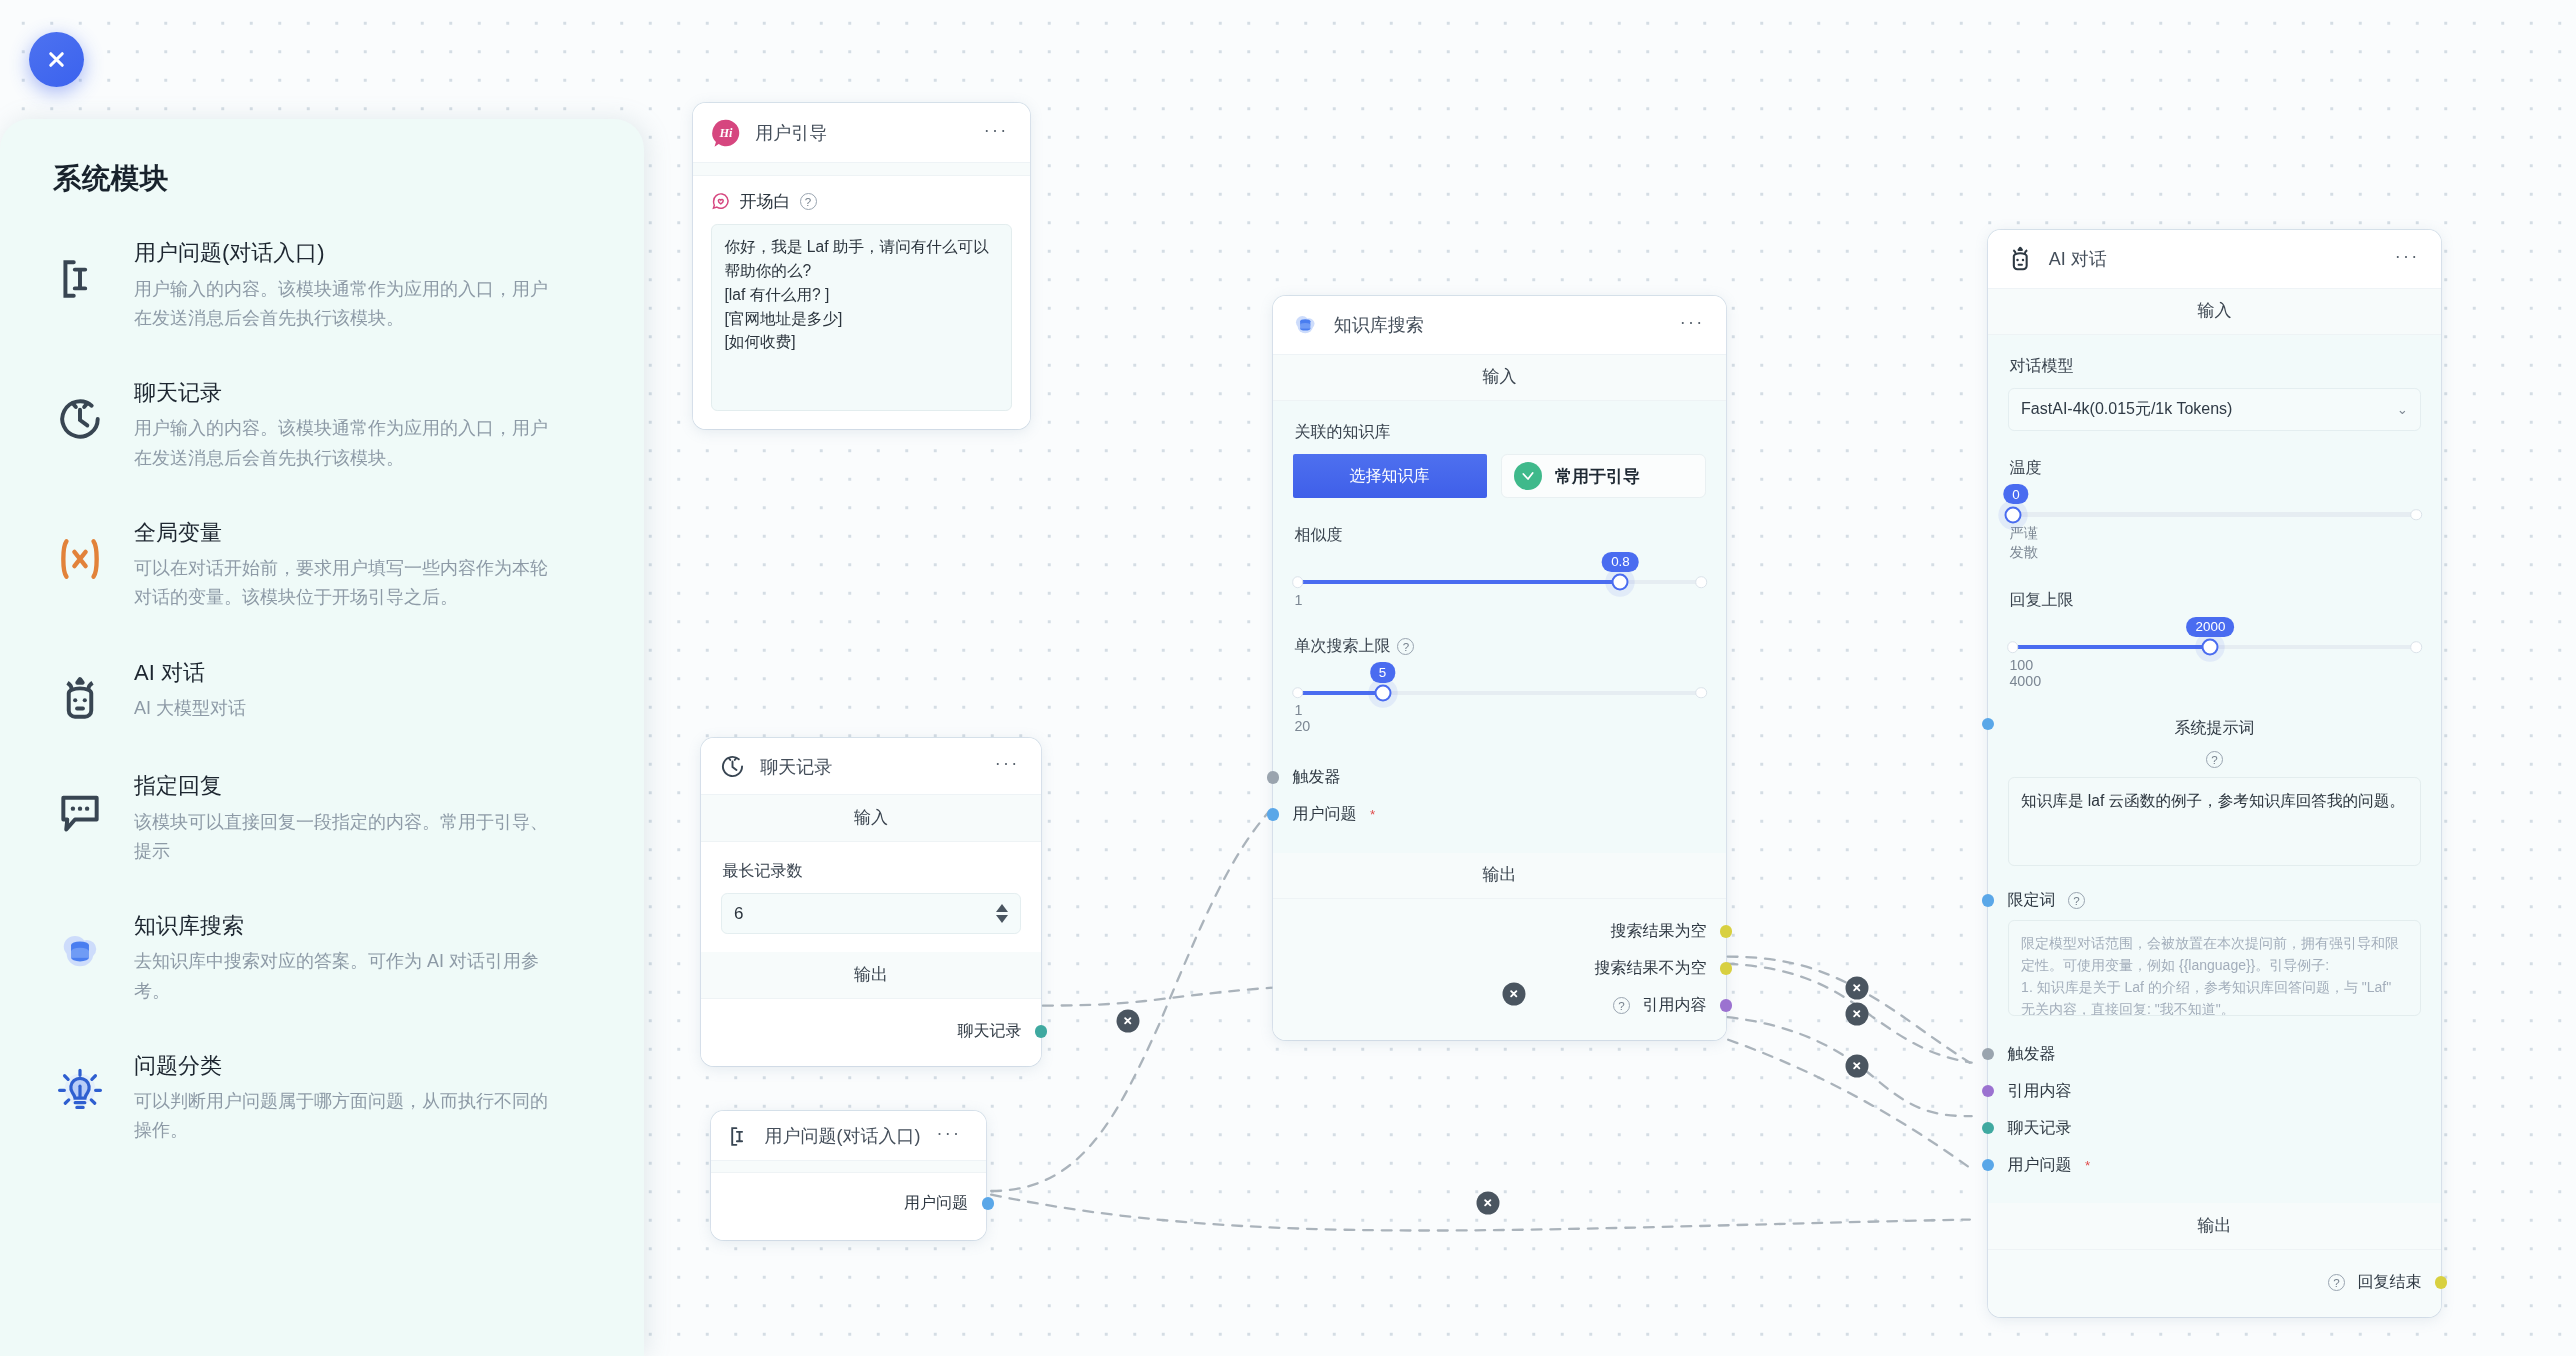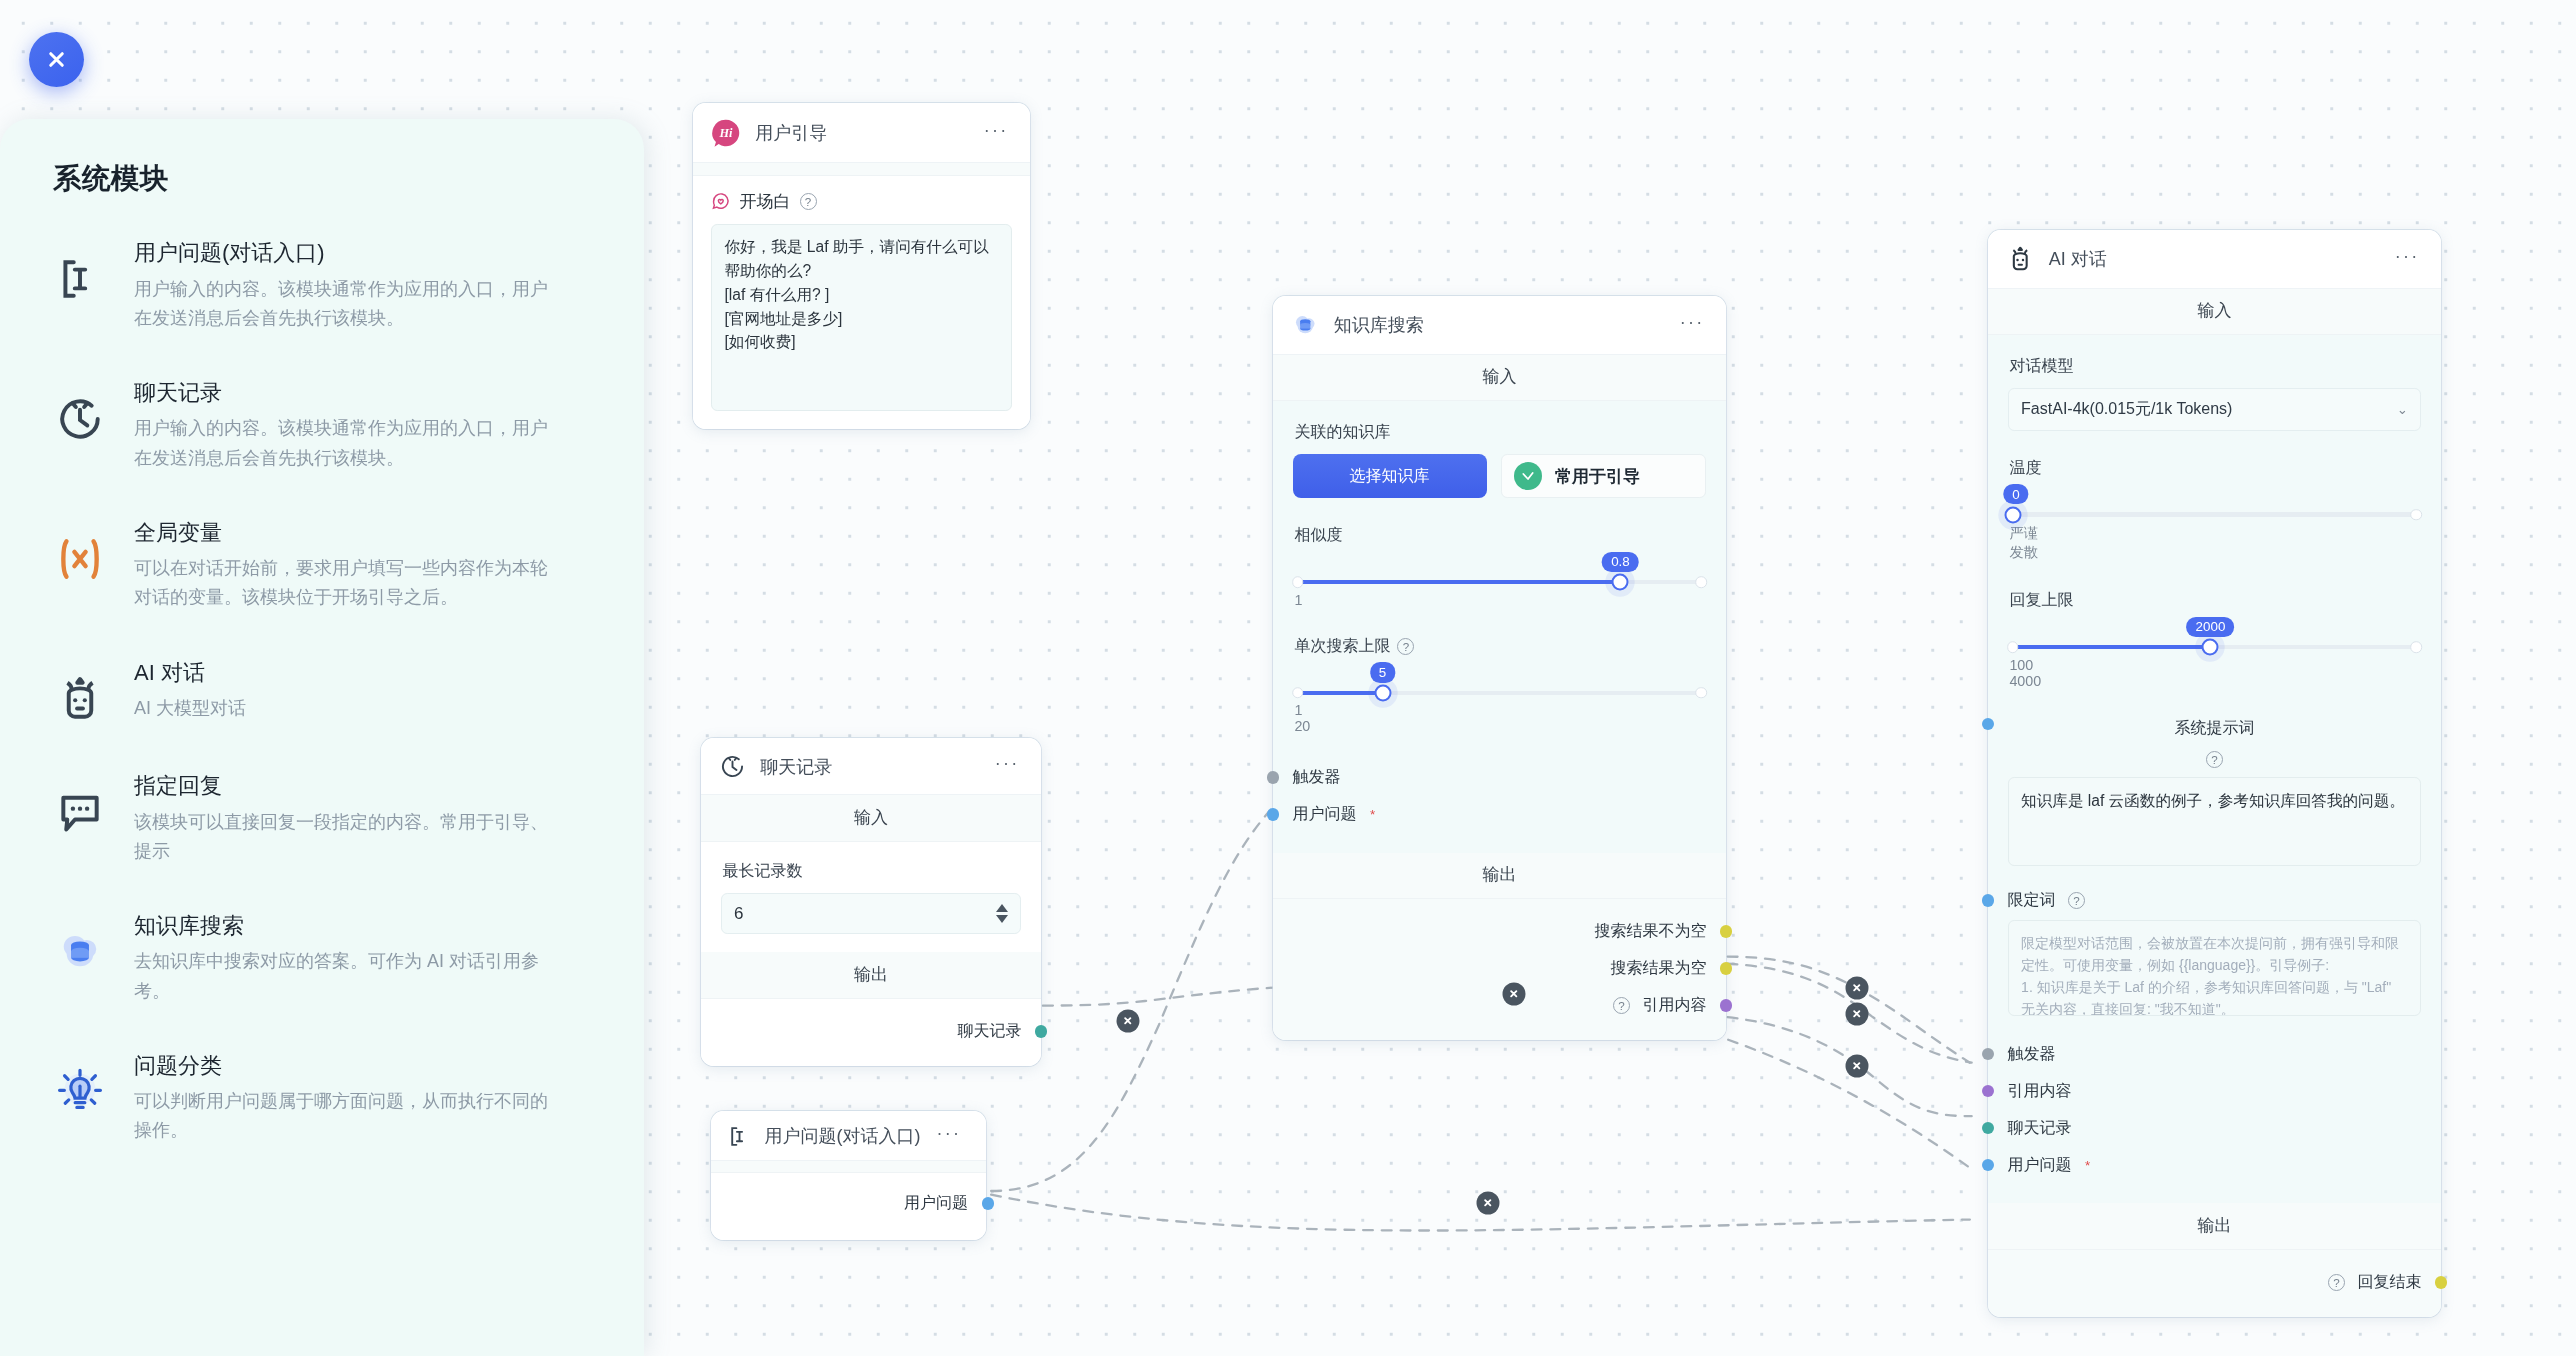--- a/index.html
+++ b/index.html
@@ -115,21 +115,21 @@
     width: 100%; background: #f5fbfb; border: 0.9px solid #e4eef0; border-radius: 6.2px;
     padding: 9.8px 12.5px; font-size: 16px; color: #2f3a45;
     display: flex; align-items: center; justify-content: space-between; cursor: pointer;
   }
   .chev { color: #7d8793; font-size: 13.4px; }
 
   
   .kb-row { display: flex; gap: 14.3px; align-items: stretch; }
   .kb-btn {
     background: linear-gradient(180deg,#4e70ef,#3f5fe9); color: #fff;
-    border: none; border-radius: 8px; font-size: 16px; font-family: inherit;
+    border: none; border-radius: 2px; font-size: 16px; font-family: inherit;
     padding: 9.8px 0; width: 194px; cursor: pointer; font-weight: 500;
   }
   .kb-chip {
     flex: 1; display: flex; align-items: center; gap: 12.5px;
     background: #fbfdfd; border: 0.9px solid #e9f0f2; border-radius: 6.2px;
     padding: 7.1px 12.5px; font-size: 17px; font-weight: bold; color: #202a34;
   }
   .kb-chip .laf-dot {
     width: 28px; height: 28px; border-radius: 50%; background: #3fb98b;
     display: flex; align-items: center; justify-content: center; flex: 0 0 28px;
@@ -517,25 +517,25 @@
           <span class="dot in-left" style="background:#5aa7e8;"></span>
           <span>用户问题</span>
             <span class="req">*</span>
         </div>
       </div>
     </div>
 
     <div class="band">输出</div>
     <div class="outzone">
       <div class="conn-row out">
+        <span>搜索结果为空</span>
+        <span class="dot out-right" style="background:#d8d040;"></span>
+      </div>
+      <div class="conn-row out">
         <span>搜索结果不为空</span>
-        <span class="dot out-right" style="background:#d8d040;"></span>
-      </div>
-      <div class="conn-row out">
-        <span>搜索结果为空</span>
         <span class="dot out-right" style="background:#d8d040;"></span>
       </div>
       <div class="conn-row out">
         <span class="qmark">?</span>
         <span>引用内容</span>
         <span class="dot out-right" style="background:#9b72d0;"></span>
       </div>
     </div>
   </div>
 

